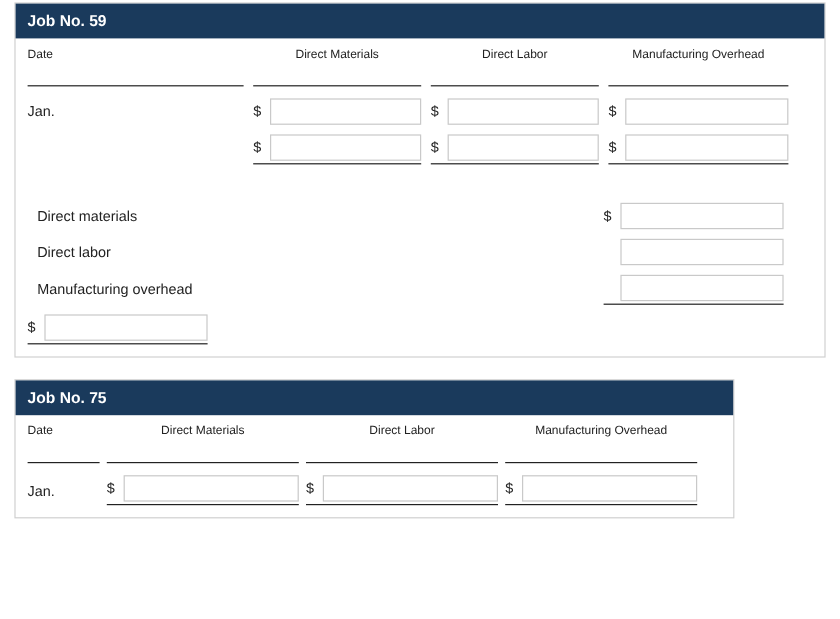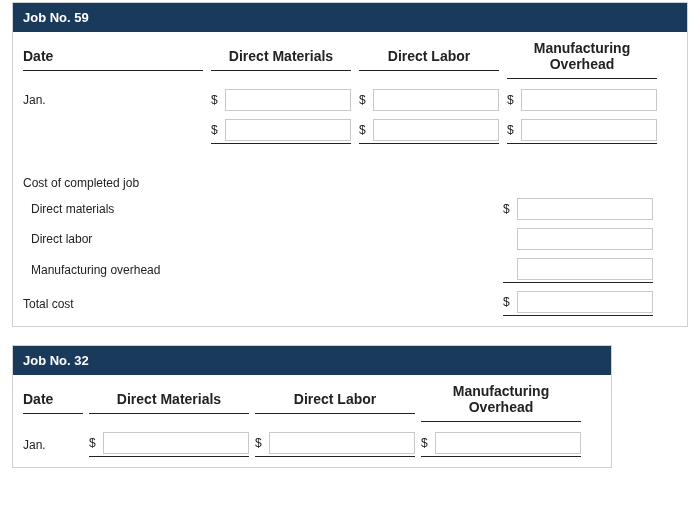--- a/index.html
+++ b/index.html
@@ -27,25 +27,25 @@
     display: flex;
     align-items: center;
     padding: 4px 10px;
     font-size: 12px;
   }
   .colhead-row {
     padding-top: 8px;
     padding-bottom: 6px;
   }
   .colhead {
-    font-weight: bold;
-    font-size: 14px;
+    font-weight: normal;
+    font-size: 10px;
     text-align: center;
     border-bottom: 1px solid #222;
-    padding-bottom: 6px;
+    padding-bottom: 20px;
   }
   .colhead-left {
     text-align: left;
   }
   .cell-label {
     font-size: 12px;
   }
   .dollar {
     width: 14px;
     text-align: left;
@@ -164,23 +164,20 @@
         <div class="inpwrap">
             <input class="inp" type="text" value="" style="">
           </div>
       </div>
       <div class="sumline"></div>
     </div>
   </div>
 
   <div class="section-gap"></div>
 
-  <div class="row">
-    <div class="cell-label">Cost of completed job</div>
-  </div>
 
   <div class="row">
     <div class="j51-right-label cell-label indent-1">Direct materials</div>
     <div class="j51-right-amt">
       <span class="dollar">$</span>
       <div class="inpwrap">
           <input class="inp" type="text" value="" style="">
         </div>
     </div>
   </div>
@@ -202,35 +199,34 @@
         <span class="dollar"></span>
         <div class="inpwrap">
             <input class="inp" type="text" value="" style="">
           </div>
       </div>
       <div class="sumline"></div>
     </div>
   </div>
 
   <div class="row" style="padding-bottom:10px;">
-    <div class="j51-right-label cell-label">Total cost</div>
     <div class="j51-right-amt j51-sumwrap" style="align-items:stretch;">
       <div style="display:flex;align-items:center;">
         <span class="dollar">$</span>
         <div class="inpwrap">
             <input class="inp" type="text" value="" style="">
           </div>
       </div>
       <div class="sumline"></div>
     </div>
   </div>
 </div>
 
 <div class="card card52">
-  <div class="card-header">Job No. 32</div>
+  <div class="card-header">Job No. 75</div>
 
   <div class="row colhead-row">
     <div class="j52-c1 colhead colhead-left">Date</div>
     <div class="j52-gap"></div>
     <div class="j52-c2">
         <div class="colhead" style="flex:1">Direct Materials</div>
       </div>
     <div class="j52-gap"></div>
     <div class="j52-c3">
         <div class="colhead" style="flex:1">Direct Labor</div>

